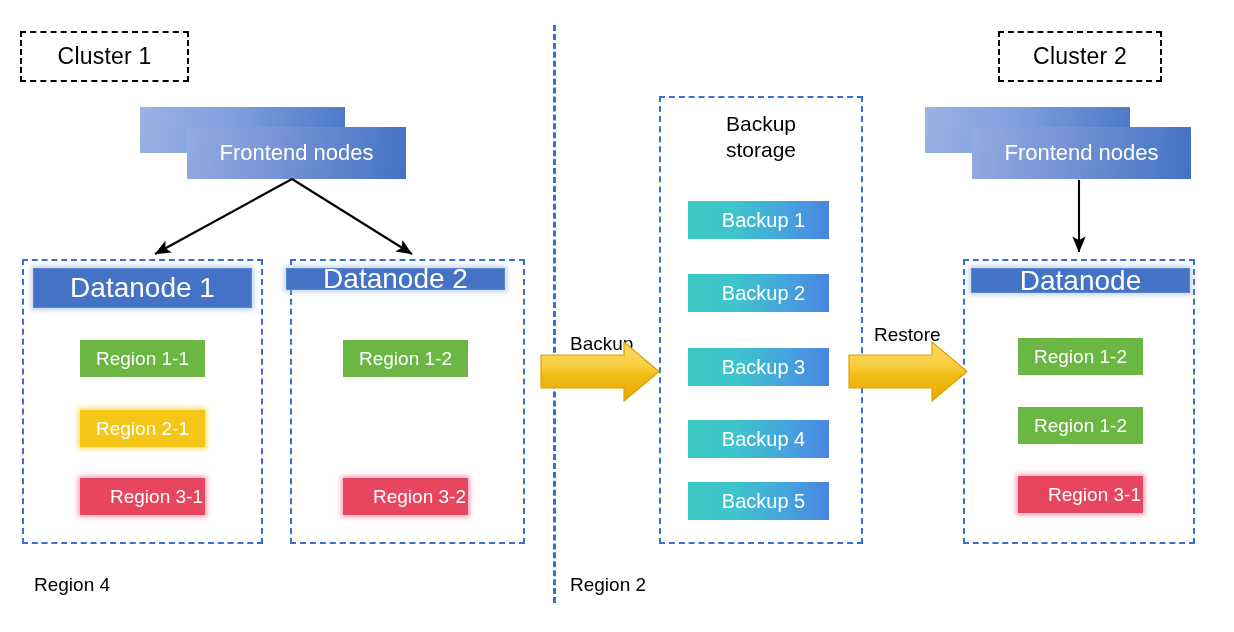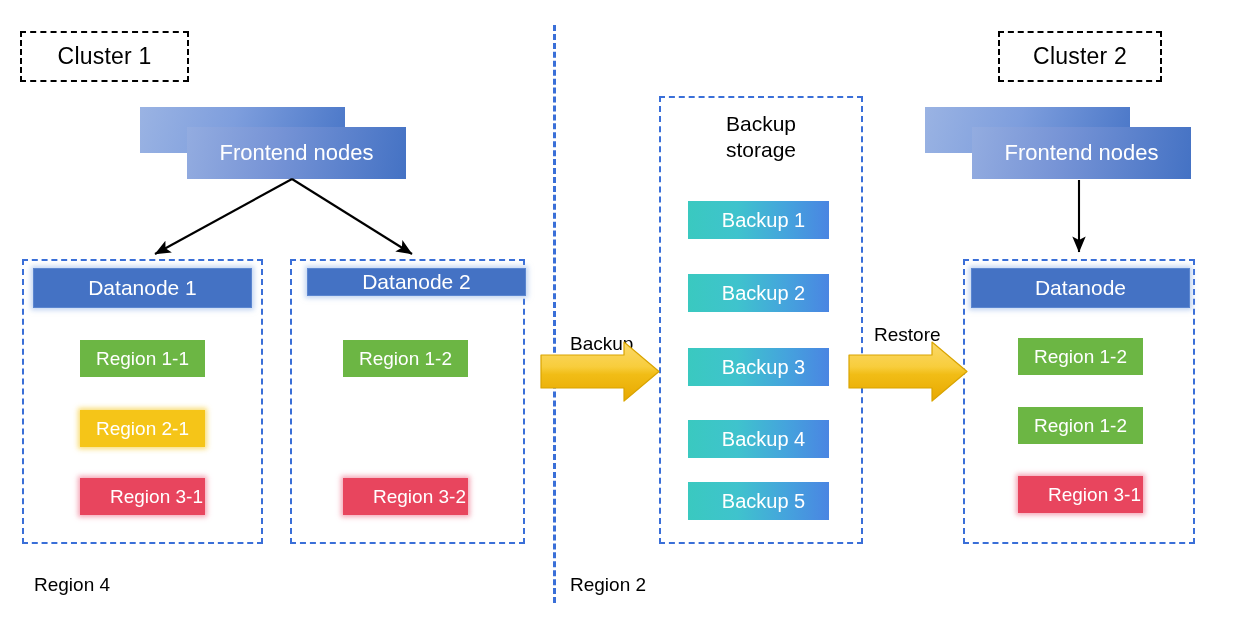--- a/index.html
+++ b/index.html
@@ -71,21 +71,21 @@
   
   .datanode-bar {
     position: absolute;
     background: #4472c4;
     border: 1px solid #5b86d0;
     box-shadow: 0 0 5px 2px rgba(140,175,230,0.55);
     display: flex;
     align-items: center;
     justify-content: center;
     color: #ffffff;
-    font-size: 21px;
+    font-size: 28px;
     box-sizing: border-box;
     white-space: nowrap;
   }
 
   
   .region-chip {
     position: absolute;
     display: flex;
     align-items: center;
     justify-content: center;
@@ -195,21 +195,21 @@
   <div class="region-chip region-yellow" style="left:80px; top:410px; width:125px; height:37px;">
     <span>Region 2-1</span>
   </div>
 
   <div class="region-chip region-red" style="left:80px; top:478px; width:125px; height:37px;">
     <span>Region 3-1</span>
   </div>
 
   <div class="dashed-box" style="left:290px; top:259px; width:235px; height:285px;"></div>
 
-  <div class="datanode-bar" style="left:307px; top:268px; width:219px; height:28px;">
+  <div class="datanode-bar" style="left:286px; top:268px; width:219px; height:22px;">
     <span>Datanode 2</span>
   </div>
 
   <div class="region-chip region-green" style="left:343px; top:340px; width:125px; height:37px;">
     <span>Region 1-2</span>
   </div>
 
 
   <div class="region-chip region-red" style="left:343px; top:478px; width:125px; height:37px;">
     <span>Region 3-2</span>
@@ -233,21 +233,21 @@
   </div>
   <div class="backup-chip" style="left:688px; top:420px; width:141px; height:38px;">
     <span>Backup 4</span>
   </div>
   <div class="backup-chip" style="left:688px; top:482px; width:141px; height:38px;">
     <span>Backup 5</span>
   </div>
 
   <div class="dashed-box" style="left:963px; top:259px; width:232px; height:285px;"></div>
 
-  <div class="datanode-bar" style="left:971px; top:268px; width:219px; height:40px;">
+  <div class="datanode-bar" style="left:971px; top:268px; width:219px; height:25px;">
     <span>Datanode</span>
   </div>
 
   <div class="region-chip region-green" style="left:1018px; top:338px; width:125px; height:37px;">
     <span>Region 1-2</span>
   </div>
 
   <div class="region-chip region-green" style="left:1018px; top:407px; width:125px; height:37px;">
     <span>Region 1-2</span>
   </div>

